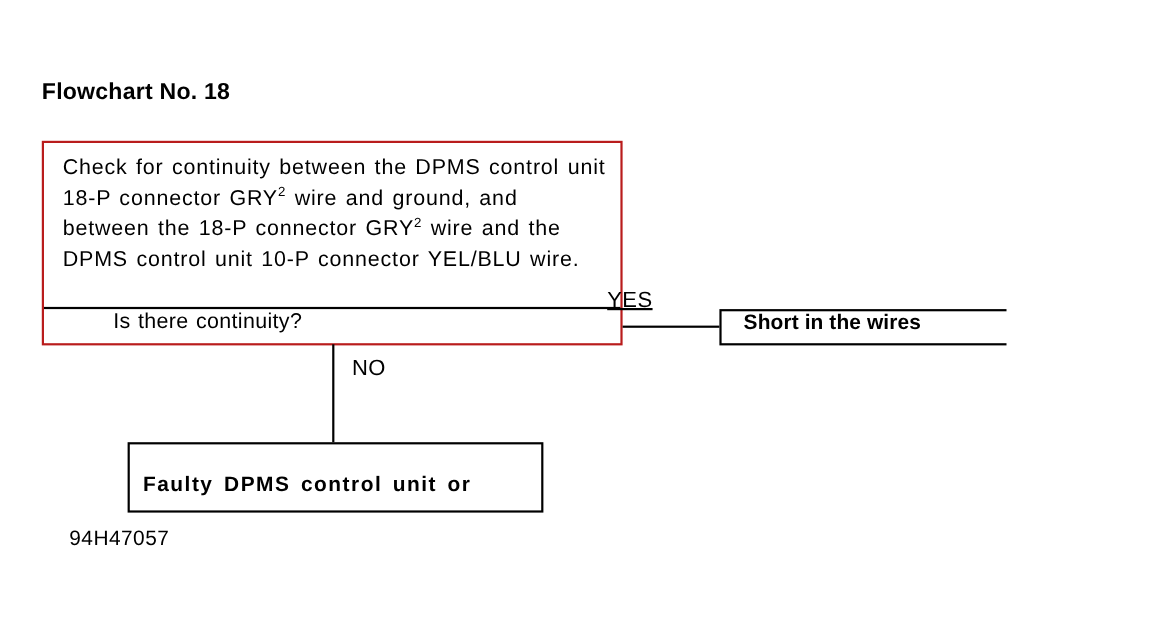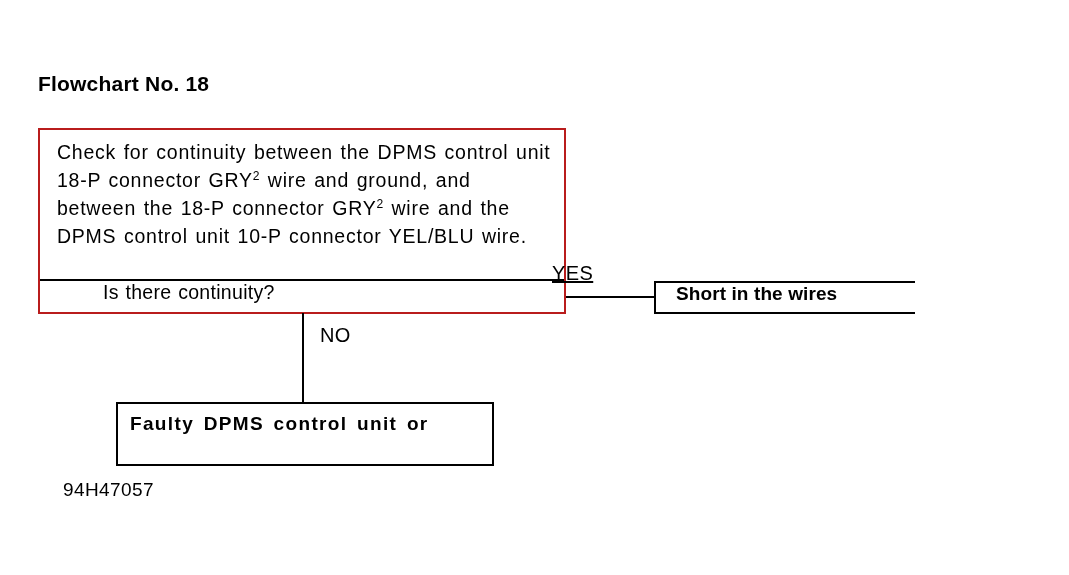--- a/index.html
+++ b/index.html
@@ -113,20 +113,21 @@
     font-size: 19px;
     font-weight: bold;
     padding: 6px 0 0 12px;
     line-height: 28px;
   }
   .outcome-box.faulty-unit .line-a {
     display: block;
     letter-spacing: 1.35px;
     word-spacing: 3px;
     white-space: nowrap;
+    margin-top: 17px;
   }
   .outcome-box.faulty-unit .line-b {
     display: block;
     letter-spacing: 0.2px;
     white-space: nowrap;
   }
 
   
   .conn {
     position: absolute;

